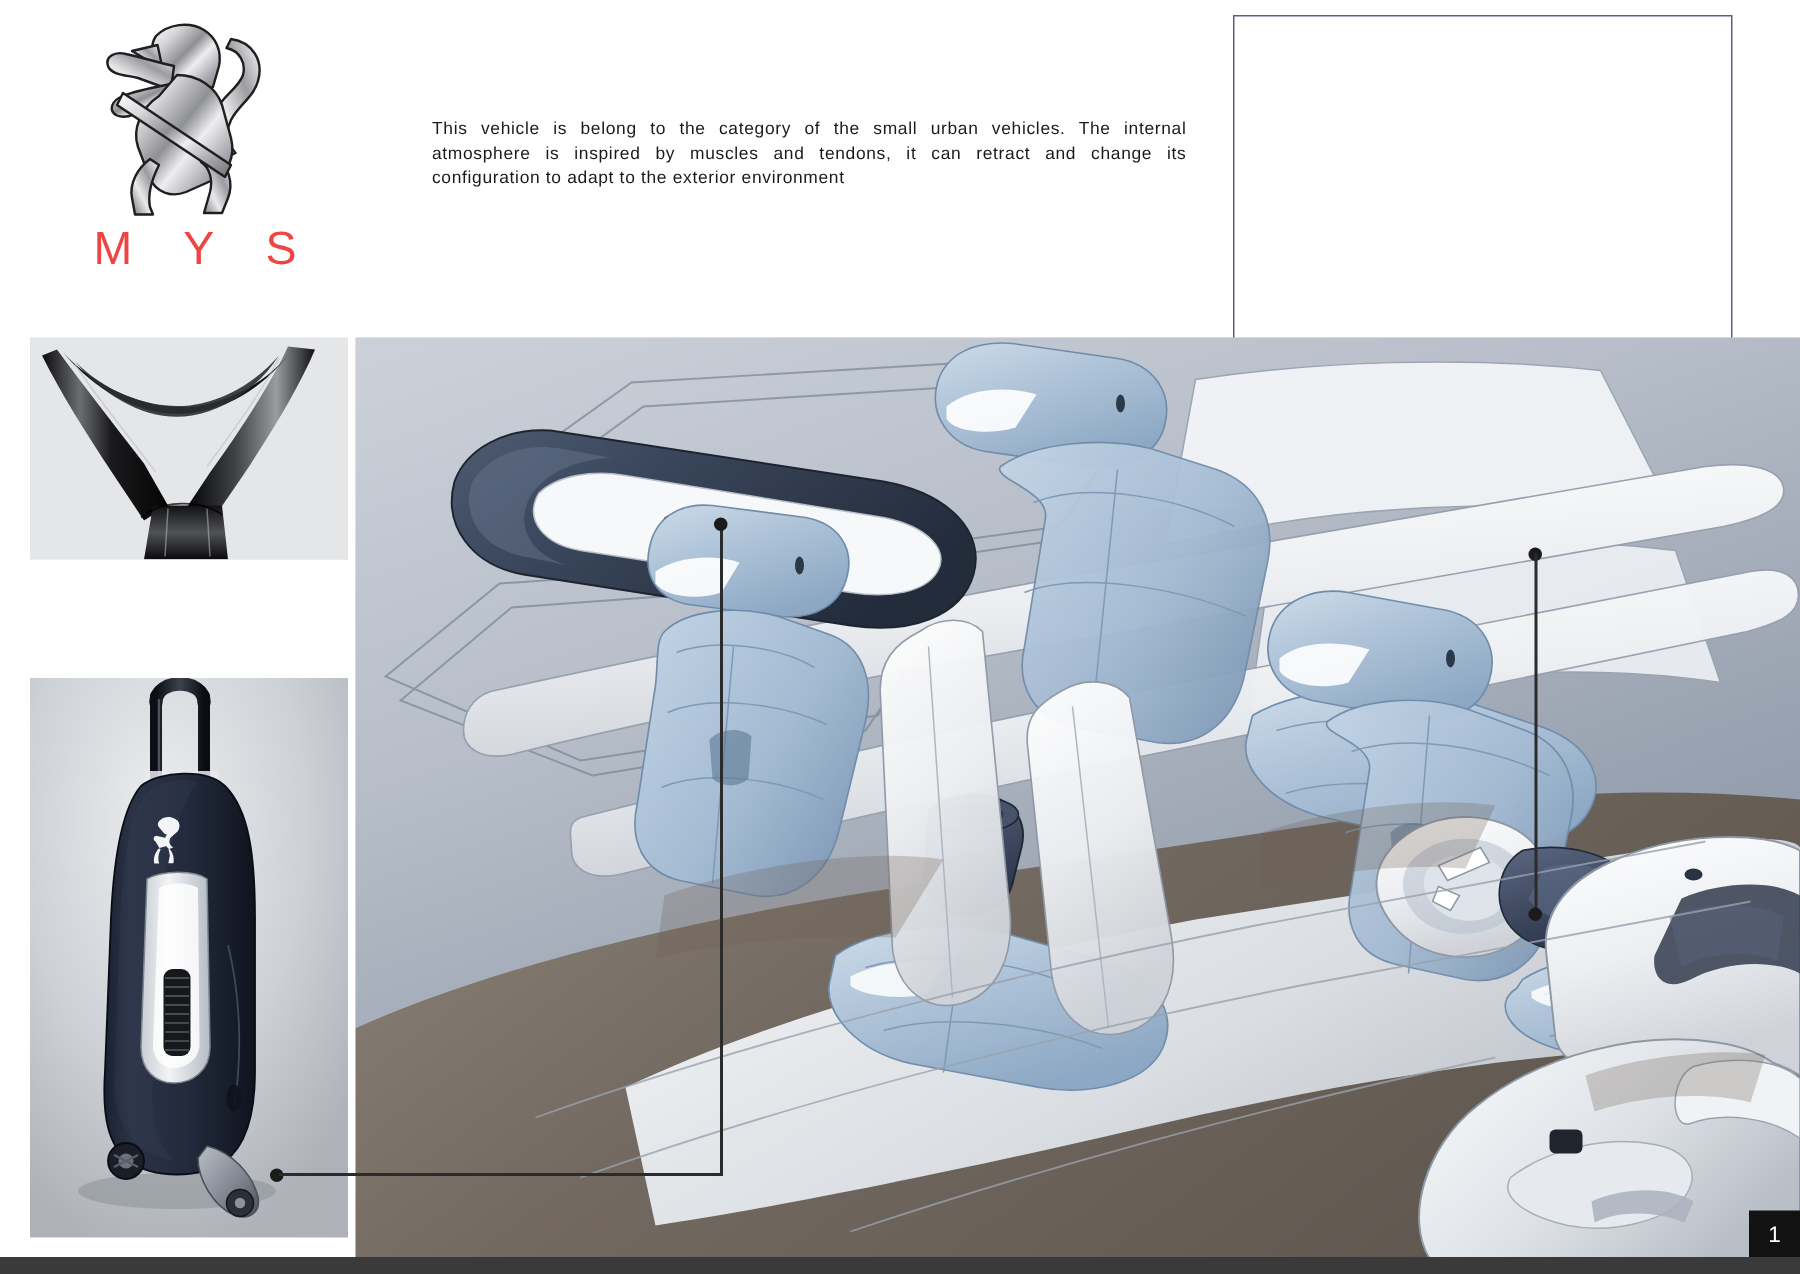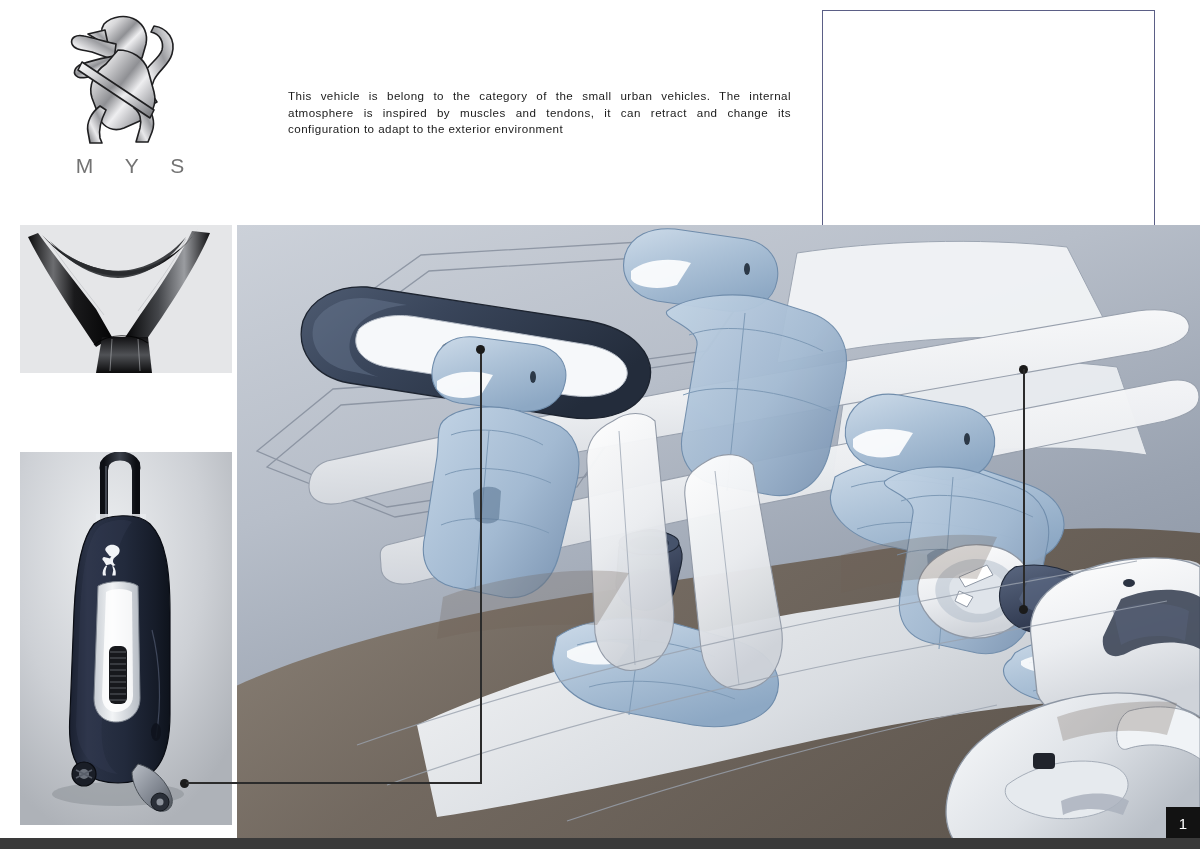--- a/index.html
+++ b/index.html
@@ -34,33 +34,33 @@
     width: 140px;
     height: 140px;
   }
   #mys-text {
     position: absolute;
     left: 0;
     top: 143px;
     width: 180px;
     text-align: center;
     font-family: "Liberation Sans", sans-serif;
-    font-size: 21px;
+    font-size: 31px;
     font-weight: 300;
     letter-spacing: 13px;
     text-indent: 13px;
-    color: #737373;
+    color: #ef4444;
     line-height: 34px;
   }
 
   
   #header-desc {
     position: absolute;
     left: 288px;
-    top: 88px;
+    top: 78px;
     width: 503px;
     font-family: "Liberation Sans", sans-serif;
     font-size: 11.6px;
     line-height: 16.5px;
     color: #1a1a1a;
     text-align: justify;
     letter-spacing: 0.45px;
   }
 
   

